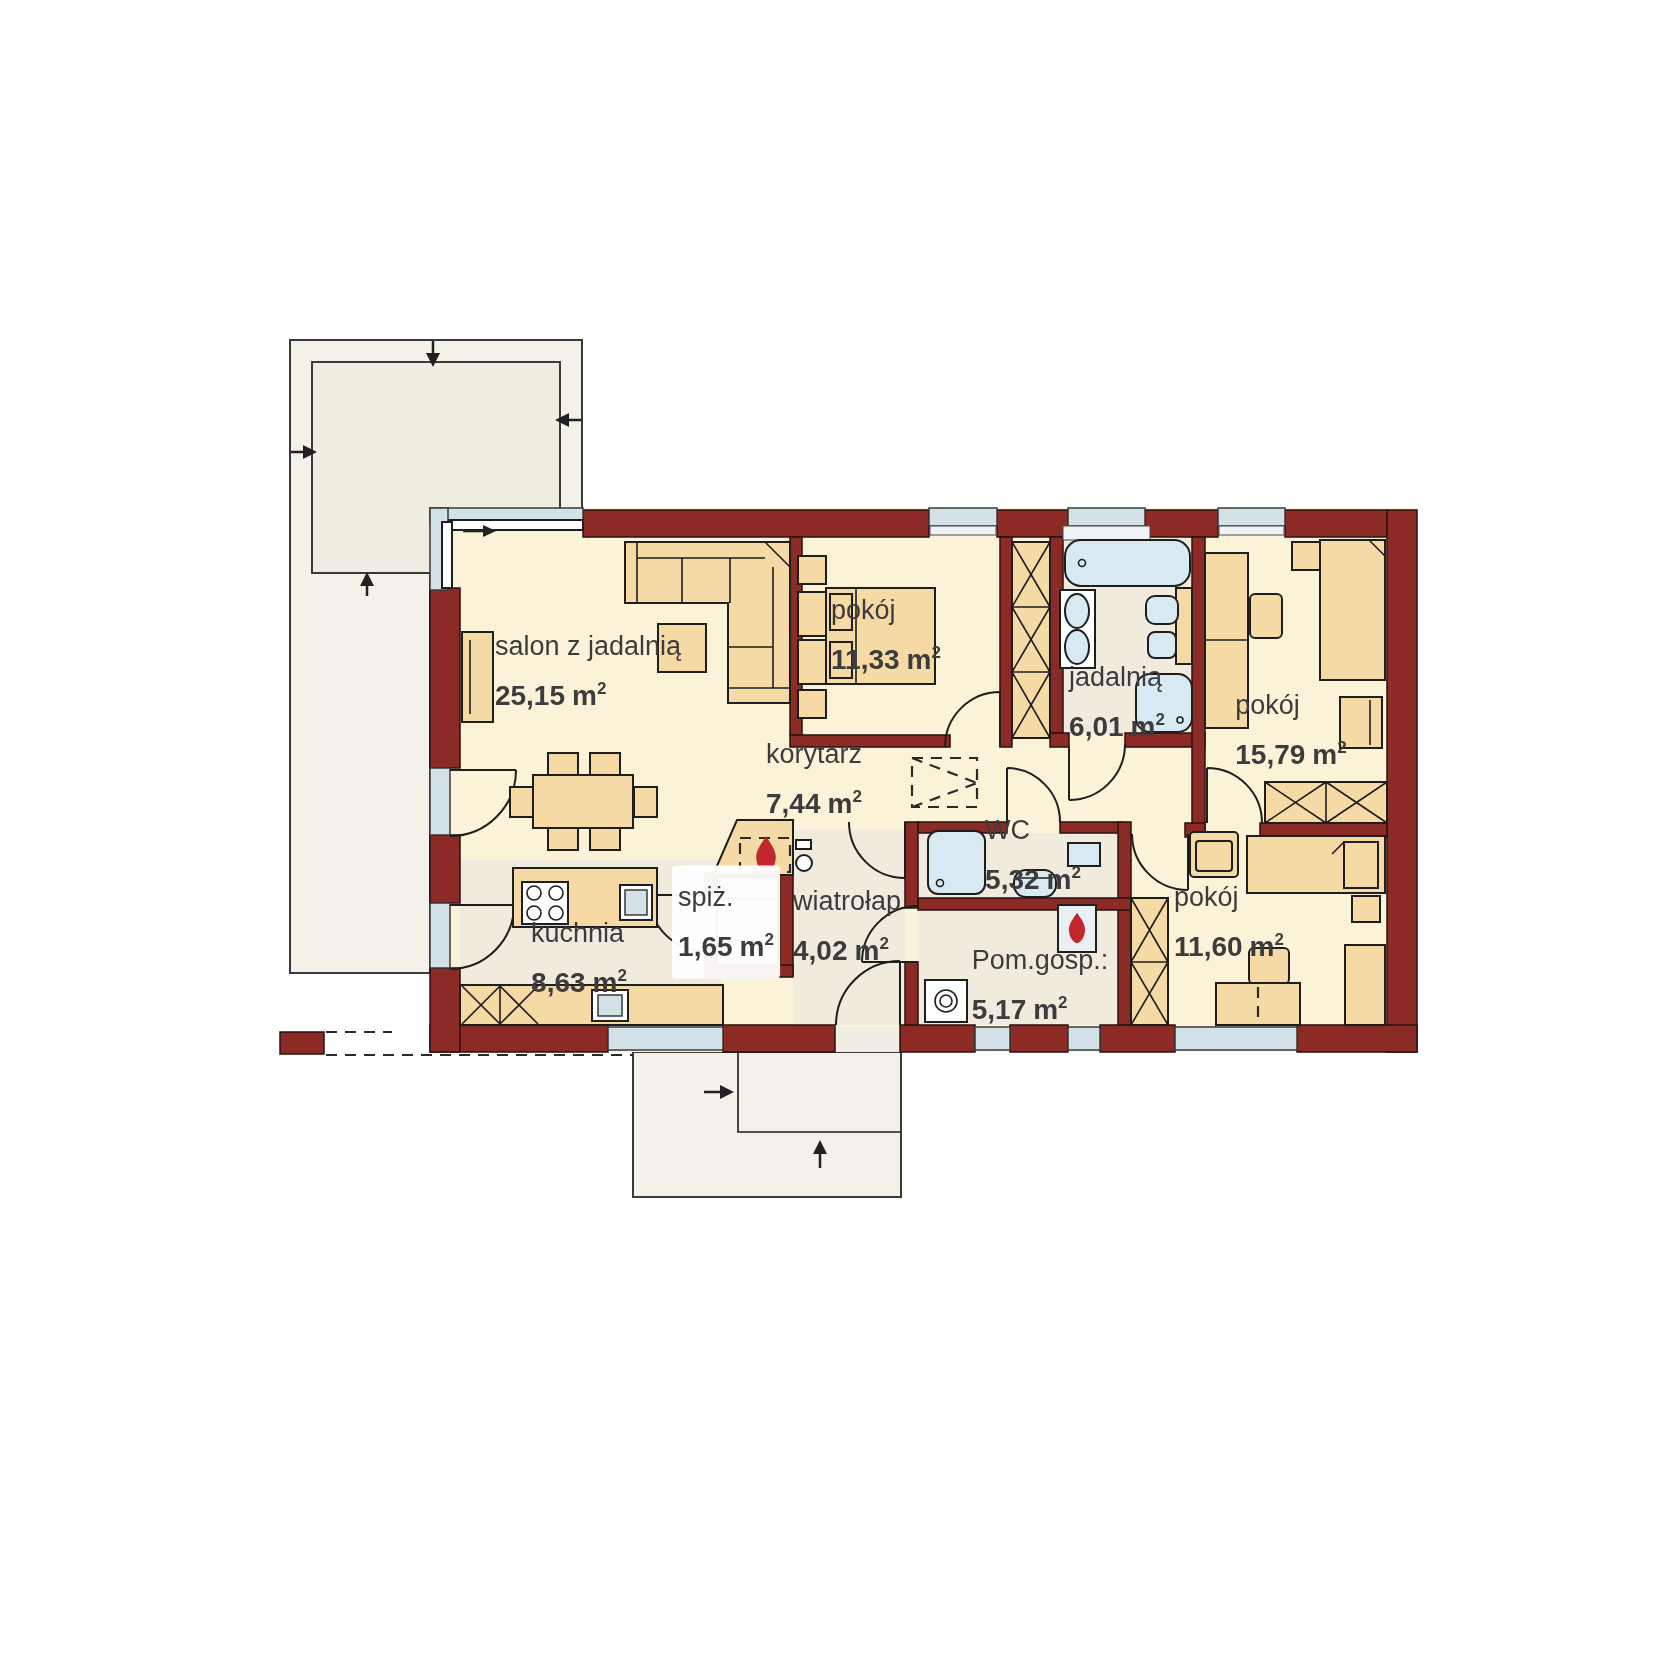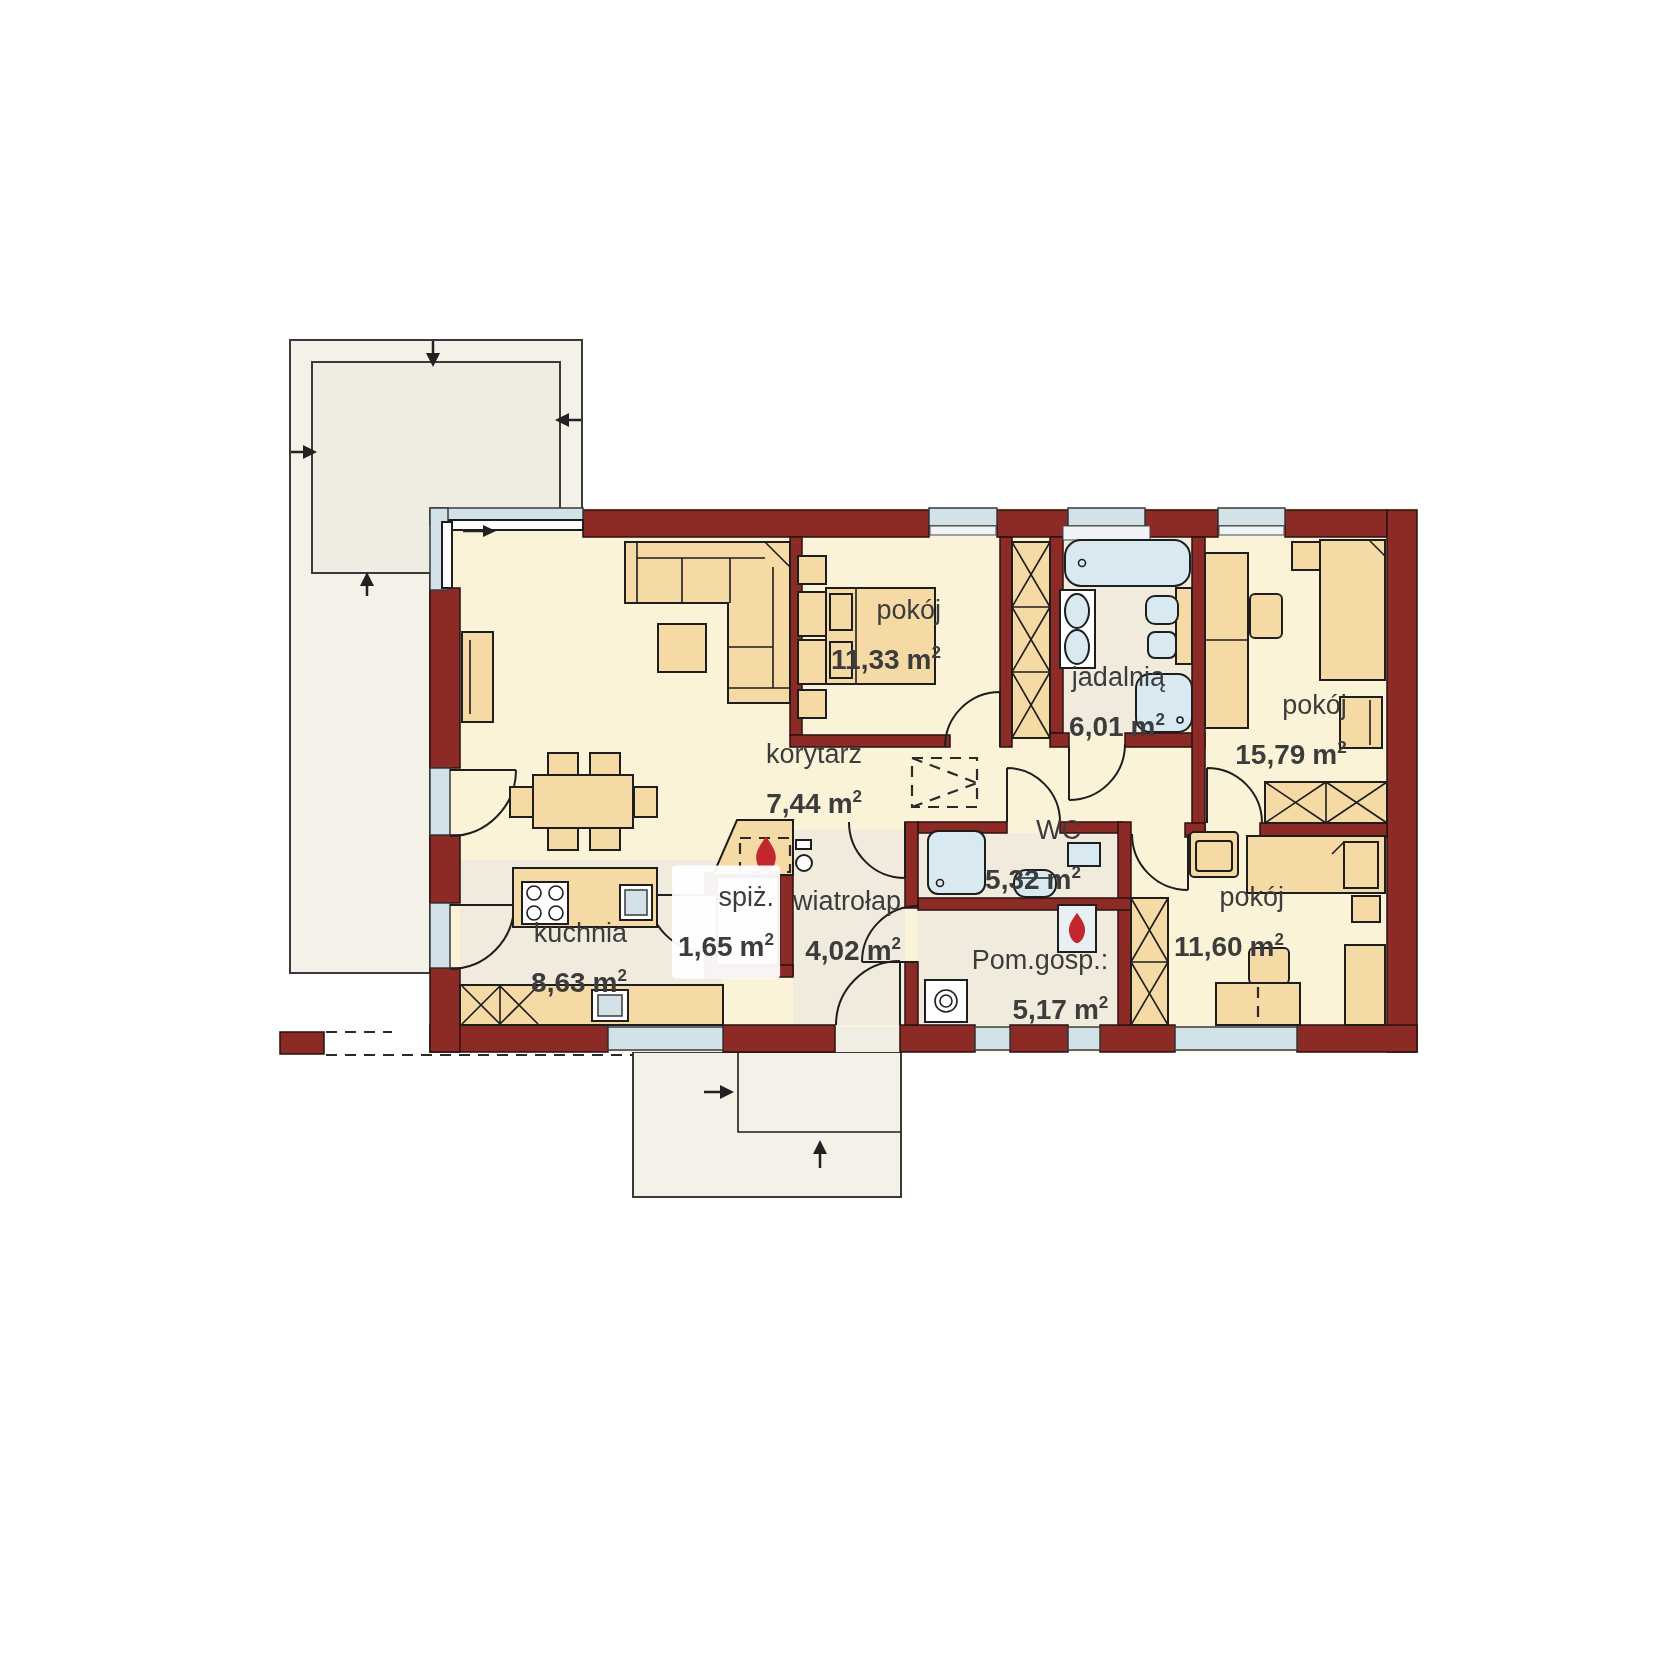--- a/index.html
+++ b/index.html
@@ -15,21 +15,21 @@
   .furn{fill:#F5DAA5;stroke:#1E1E1E;stroke-width:2;}
   .blue{fill:#D8E9F2;stroke:#1E1E1E;stroke-width:2;}
   .white{fill:#FFFFFF;stroke:#1E1E1E;stroke-width:2;}
   .ln{stroke:#1E1E1E;stroke-width:1.6;fill:none;}
   .arc{stroke:#1E1E1E;stroke-width:2;fill:none;}
   .dash{stroke:#2a2a2a;stroke-width:2.2;fill:none;stroke-dasharray:11 8;}
   .arrow{stroke:#222;stroke-width:2.5;fill:none;}
   .ah{fill:#222;stroke:none;}
   .flame{fill:#C1272D;stroke:none;}
   
-  .room-label{position:absolute;transform:translate(-50%,-50%);text-align:right;
+  .room-label{position:absolute;transform:translate(-50%,-50%);text-align:left;
               color:#3C3C3C;white-space:nowrap;line-height:1.18;}
   .room-name{font-size:27px;}
   .room-area{font-size:28px;font-weight:bold;margin-top:16px;}
   .room-area .unit{margin-left:7px;}
   .room-area sup{font-size:17px;}
   .plate{background:rgba(255,255,255,0.95);padding:16px 6px;border-radius:4px;}
 </style>
 </head>
 <body>
 
@@ -277,20 +277,24 @@
     <rect class="furn" x="1352" y="896" width="28" height="26"></rect>
     <rect class="furn" x="1131" y="898" width="37" height="127"></rect>
     <path class="ln" d="M1131,962 L1168,962 M1131,898 L1168,962 M1168,898 L1131,962 M1131,962 L1168,1025 M1168,962 L1131,1025"></path>
     <rect class="furn" x="1249" y="948" width="40" height="36" rx="5"></rect>
     <rect class="furn" x="1216" y="983" width="84" height="42"></rect>
     <path class="dash" d="M1258,987 L1258,1021" stroke-dasharray="6 5" stroke-width="1.8"></path>
     <rect class="furn" x="1345" y="945" width="40" height="80"></rect>
   </g>
 </svg>
 
+<div class="room-label" style="left:588px;top:671px">
+  <div class="room-name">salon z jadalnią</div>
+  <div class="room-area"><span>25,15</span><span class="unit">m</span><sup>2</sup></div>
+</div>
 
 <div class="room-label" style="left:886px;top:635px">
   <div class="room-name">pokój</div>
   <div class="room-area"><span>11,33</span><span class="unit">m</span><sup>2</sup></div>
 </div>
 
 <div class="room-label" style="left:1117px;top:702px">
   <div class="room-name">jadalnią</div>
   <div class="room-area"><span>6,01</span><span class="unit">m</span><sup>2</sup></div>
 </div>

